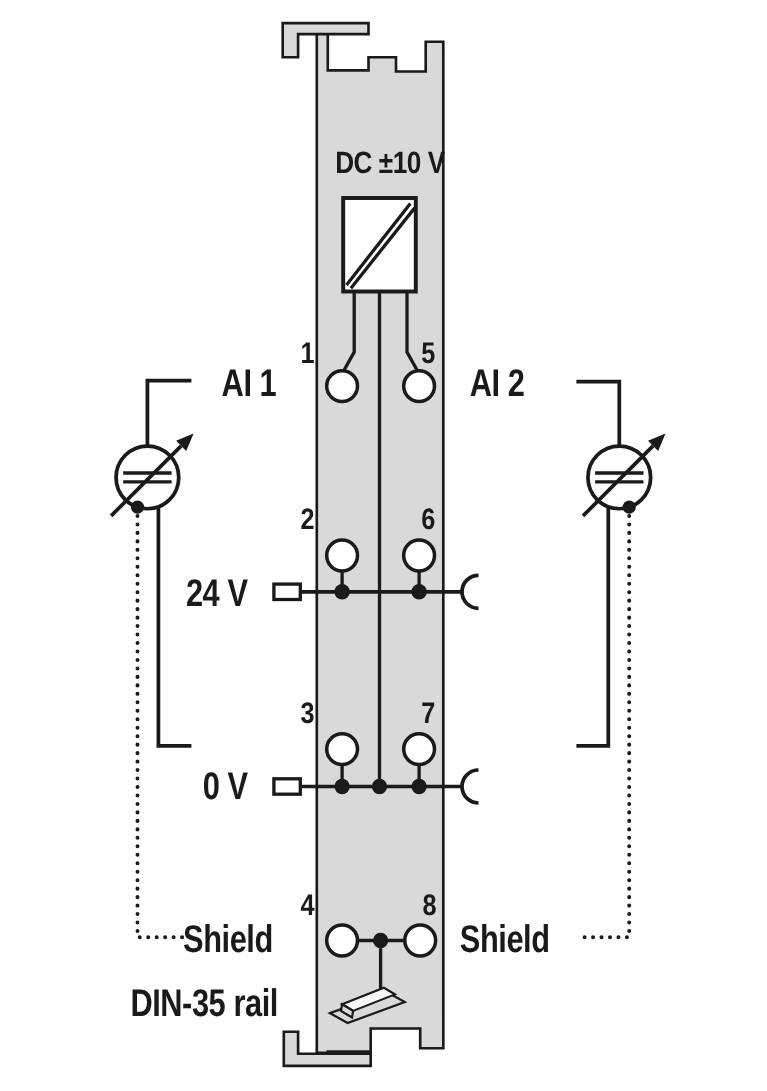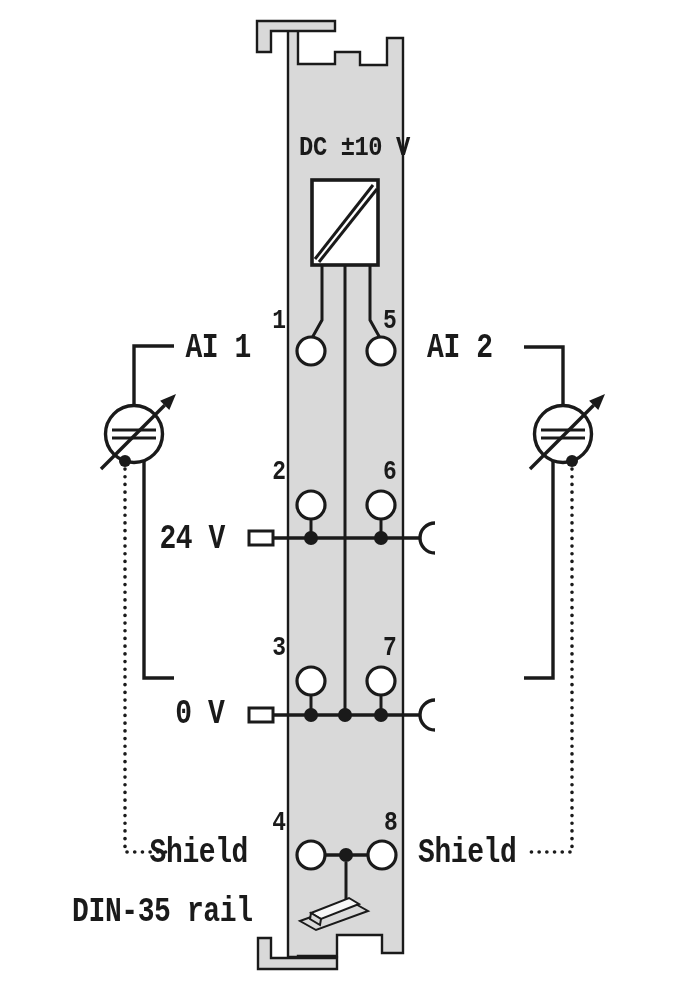--- a/index.html
+++ b/index.html
@@ -1,21 +1,21 @@
 <!DOCTYPE html>
 <html style="--module-fill: #d9d9d9; --line: #1a1a1a; --bg: #ffffff;"><head>
 <meta charset="utf-8">
 <style>
   html,body{margin:0;padding:0;background:#ffffff;}
   .stage{
     position:relative;
     width:680px;height:992px;
     background:var(--bg,#ffffff);
     overflow:hidden;
-    font-family:Liberation Mono, monospace;
+    font-family:Liberation Sans, sans-serif;
   }
   .art{position:absolute;left:0;top:0;}
   
   .body-fill{fill:var(--module-fill,#d9d9d9);stroke:var(--line,#1a1a1a);stroke-width:2.4;stroke-linejoin:miter;}
   .white-box{fill:#ffffff;stroke:var(--line,#1a1a1a);}
   .wire{fill:none;stroke:var(--line,#1a1a1a);stroke-width:3;}
   .wire-thick{fill:none;stroke:var(--line,#1a1a1a);stroke-width:3.4;}
   .term{fill:#ffffff;stroke:var(--line,#1a1a1a);stroke-width:3.2;}
   .dot{fill:var(--line,#1a1a1a);stroke:none;}
   .dotted{fill:none;stroke:var(--line,#1a1a1a);stroke-width:3.6;stroke-dasharray:0.1 7.6;stroke-linecap:round;}

